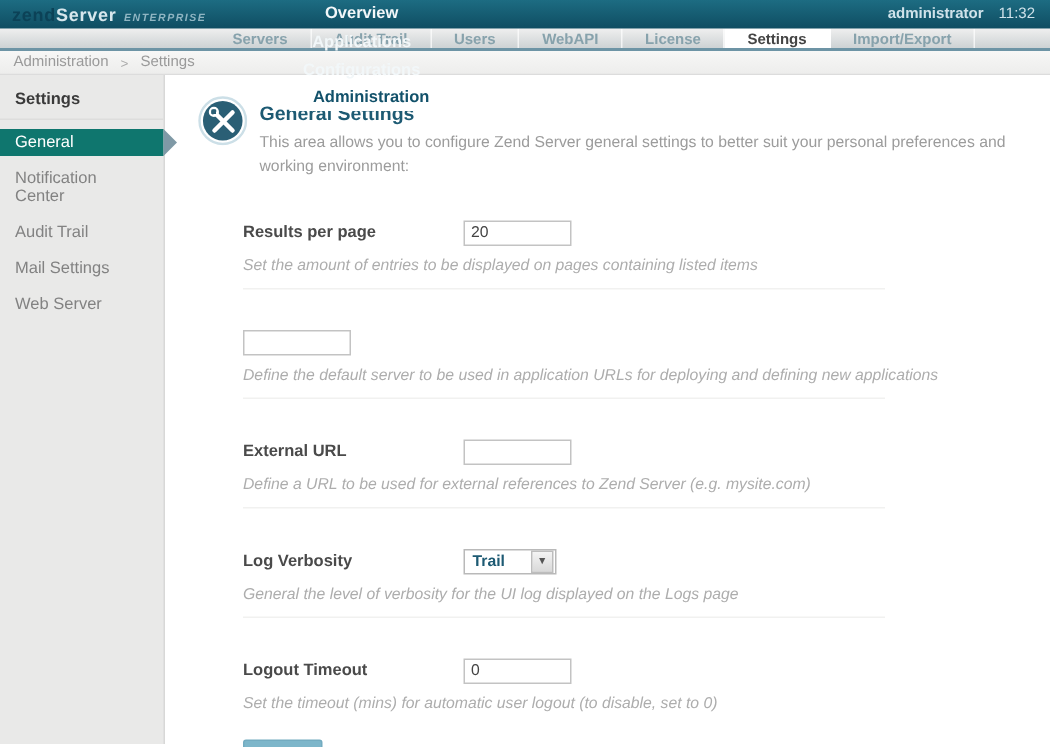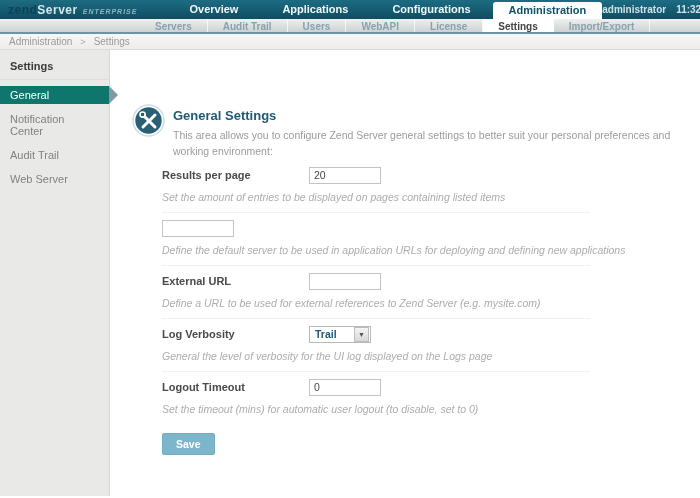--- a/index.html
+++ b/index.html
@@ -7,30 +7,30 @@
     font-family:"Liberation Sans", sans-serif; background:#fff; }
 
   
   .topbar { height:19px; background:linear-gradient(#1d6c82,#0f4d62);
     display:flex; align-items:center; position:relative; }
   .logo { display:flex; align-items:baseline; padding-left:8px; width:150px; }
   .logo-zend { color:#0c4257; font-weight:bold; font-size:12px; letter-spacing:.5px; }
   .logo-server { color:#d7e7ed; font-weight:bold; font-size:12px; letter-spacing:.5px; }
   .logo-edition { color:#8fb5c2; font-style:italic; font-size:7px; font-weight:bold;
     letter-spacing:1px; margin-left:5px; }
-  .topnav { display:flex; align-items:center; height:100%; margin-left:30px; }
+  .topnav { display:flex; align-items:center; height:100%; margin-left:30px;flex-direction:column; }
   .topnav-item { color:#f2f7f9; font-size:11px; font-weight:bold; padding:0 22px;
     line-height:19px; cursor:pointer; }
   .topnav-tab-active { background:#fff; color:#12516a; border-radius:3px 3px 0 0;
     height:17px; line-height:17px; align-self:flex-end; padding:0 16px;
     font-size:11px; font-weight:bold; cursor:pointer; }
   .topbar-right { margin-left:auto; display:flex; align-items:center; gap:10px;
     padding-right:10px; }
   .user-name { color:#cfe2ea; font-size:10px; font-weight:bold; }
-  .clock { color:#cfe2ea; font-size:10px; font-weight:bold; }
+  .clock { color:#cfe2ea; font-size:10px; font-weight:normal; }
 
   
   .subnav { height:15px; background:linear-gradient(#efefef,#cdd2d4);
     border-bottom:2px solid #6d94a5; display:flex; padding-left:140px; }
   .subnav-tab { font-size:10px; font-weight:bold; color:#87a2ac; line-height:15px;
     padding:0 15px; border-right:1px solid rgba(255,255,255,.7); cursor:pointer; }
   .subnav-tab.active { background:#fff; color:#444; }
 
   
   .breadcrumb { height:16px; background:linear-gradient(#f7f7f6,#ededec);
@@ -46,28 +46,28 @@
   .sb-header { font-size:11px; font-weight:bold; color:#3a3a3a;
     padding:4px 10px 7px; border-bottom:1px solid #dddddc; }
   .sb-item { font-size:11px; color:#828282; padding:3px 10px; margin-top:6px;
     cursor:pointer; position:relative; }
   .sb-item.selected { background:#0f766e; color:#fff; }
   .sb-item.selected::after { content:""; position:absolute; right:-9px; top:0;
     border-top:9.5px solid transparent; border-bottom:9.5px solid transparent;
     border-left:9px solid #7f99a6; z-index:2; }
 
   .main { flex:1; background:#fff; padding:14px 0 0 22px; }
-  .header-row { display:flex; align-items:flex-start;margin-top:40px; }
+  .header-row { display:flex; align-items:flex-start; }
   .gs-icon { flex-shrink:0; margin-right:8px; }
   .page-title { font-size:13px; font-weight:bold; color:#1d5a73; margin-top:4px; }
   .page-desc { font-size:10.5px; color:#9c9c9c; line-height:1.5; margin-top:5px;
     max-width:530px; }
 
   .form { margin-left:30px; margin-top:4px; }
-  .field-row { display:flex; align-items:center; margin-top:7px; }
+  .field-row { display:flex; align-items:center; margin-top:27px; }
   .field-label { width:147px; font-size:11px; font-weight:bold; color:#4a4a4a; }
   .text-input { width:72px; height:17px; border:1px solid #c3c3c3; font-size:10.5px;
     color:#444; padding:0 4px; font-family:"Liberation Sans", sans-serif; }
   .field-help { font-style:italic; font-size:10.5px; color:#adadad; margin-top:7px; }
   .divider { border-bottom:1px solid #f1f1f0; margin:9px 0 0; width:428px; }
 
   .select-box { display:inline-flex; width:62px; height:17px; border:1px solid #b9b9b9;
     background:#fff; align-items:center; cursor:pointer; }
   .select-text { flex:1; font-size:10.5px; font-weight:bold; color:#1d5a73;
     padding-left:5px; }
@@ -118,20 +118,21 @@
   <span class="crumb">Settings</span>
 </div>
 
 <div class="content">
 
   <div class="sidebar">
     <div class="sb-header">Settings</div>
     <div class="sb-item selected">General</div>
     <div class="sb-item">Notification Center</div>
     <div class="sb-item">Audit Trail</div>
+    <div class="sb-item">Mail Settings</div>
     <div class="sb-item">Web Server</div>
   </div>
 
   <div class="main">
     <div class="header-row">
       <span class="gs-icon">
         <svg width="33" height="33" viewBox="0 0 33 33">
           <circle cx="16.5" cy="16.5" r="15.5" fill="none" stroke="#ccdfe7" stroke-width="1.6"></circle>
           <circle cx="16.5" cy="16.5" r="13.2" fill="#2a5f75"></circle>
           <line x1="11" y1="11" x2="23" y2="23" stroke="#fff" stroke-width="3" stroke-linecap="round"></line>

